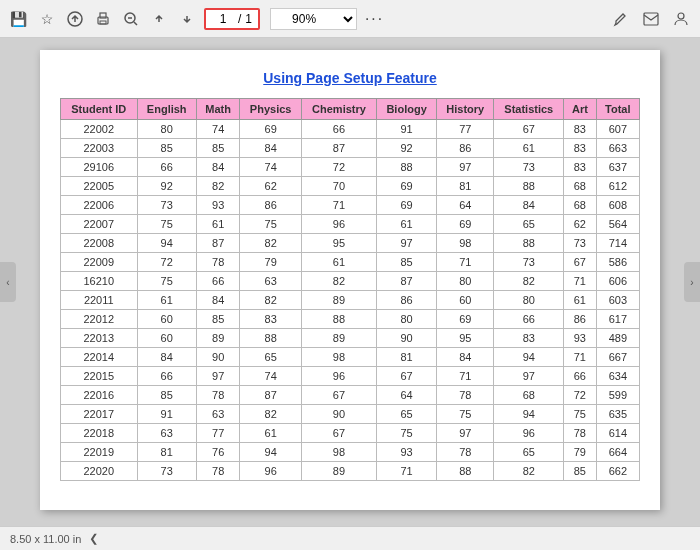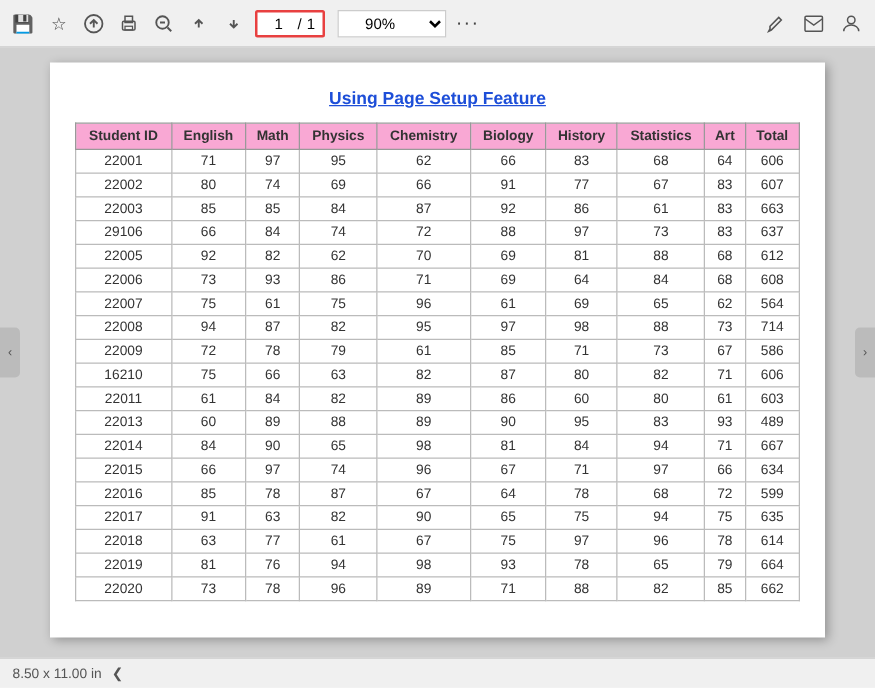--- a/index.html
+++ b/index.html
@@ -258,32 +258,20 @@
               <th>Physics</th>
               <th>Chemistry</th>
               <th>Biology</th>
               <th>History</th>
               <th>Statistics</th>
               <th>Art</th>
               <th>Total</th>
             </tr>
         </thead>
         <tbody id="table-body">
-        <tr>
-              <td>22001</td>
-              <td>71</td>
-              <td>97</td>
-              <td>95</td>
-              <td>62</td>
-              <td>66</td>
-              <td>83</td>
-              <td>68</td>
-              <td>64</td>
-              <td>606</td>
-            </tr>
             <tr>
               <td>22002</td>
               <td>80</td>
               <td>74</td>
               <td>69</td>
               <td>66</td>
               <td>91</td>
               <td>77</td>
               <td>67</td>
               <td>83</td>
@@ -391,20 +379,32 @@
               <td>84</td>
               <td>82</td>
               <td>89</td>
               <td>86</td>
               <td>60</td>
               <td>80</td>
               <td>61</td>
               <td>603</td>
             </tr>
             <tr>
+              <td>22012</td>
+              <td>60</td>
+              <td>85</td>
+              <td>83</td>
+              <td>88</td>
+              <td>80</td>
+              <td>69</td>
+              <td>66</td>
+              <td>86</td>
+              <td>617</td>
+            </tr>
+            <tr>
               <td>22013</td>
               <td>60</td>
               <td>89</td>
               <td>88</td>
               <td>89</td>
               <td>90</td>
               <td>95</td>
               <td>83</td>
               <td>93</td>
               <td>489</td>

